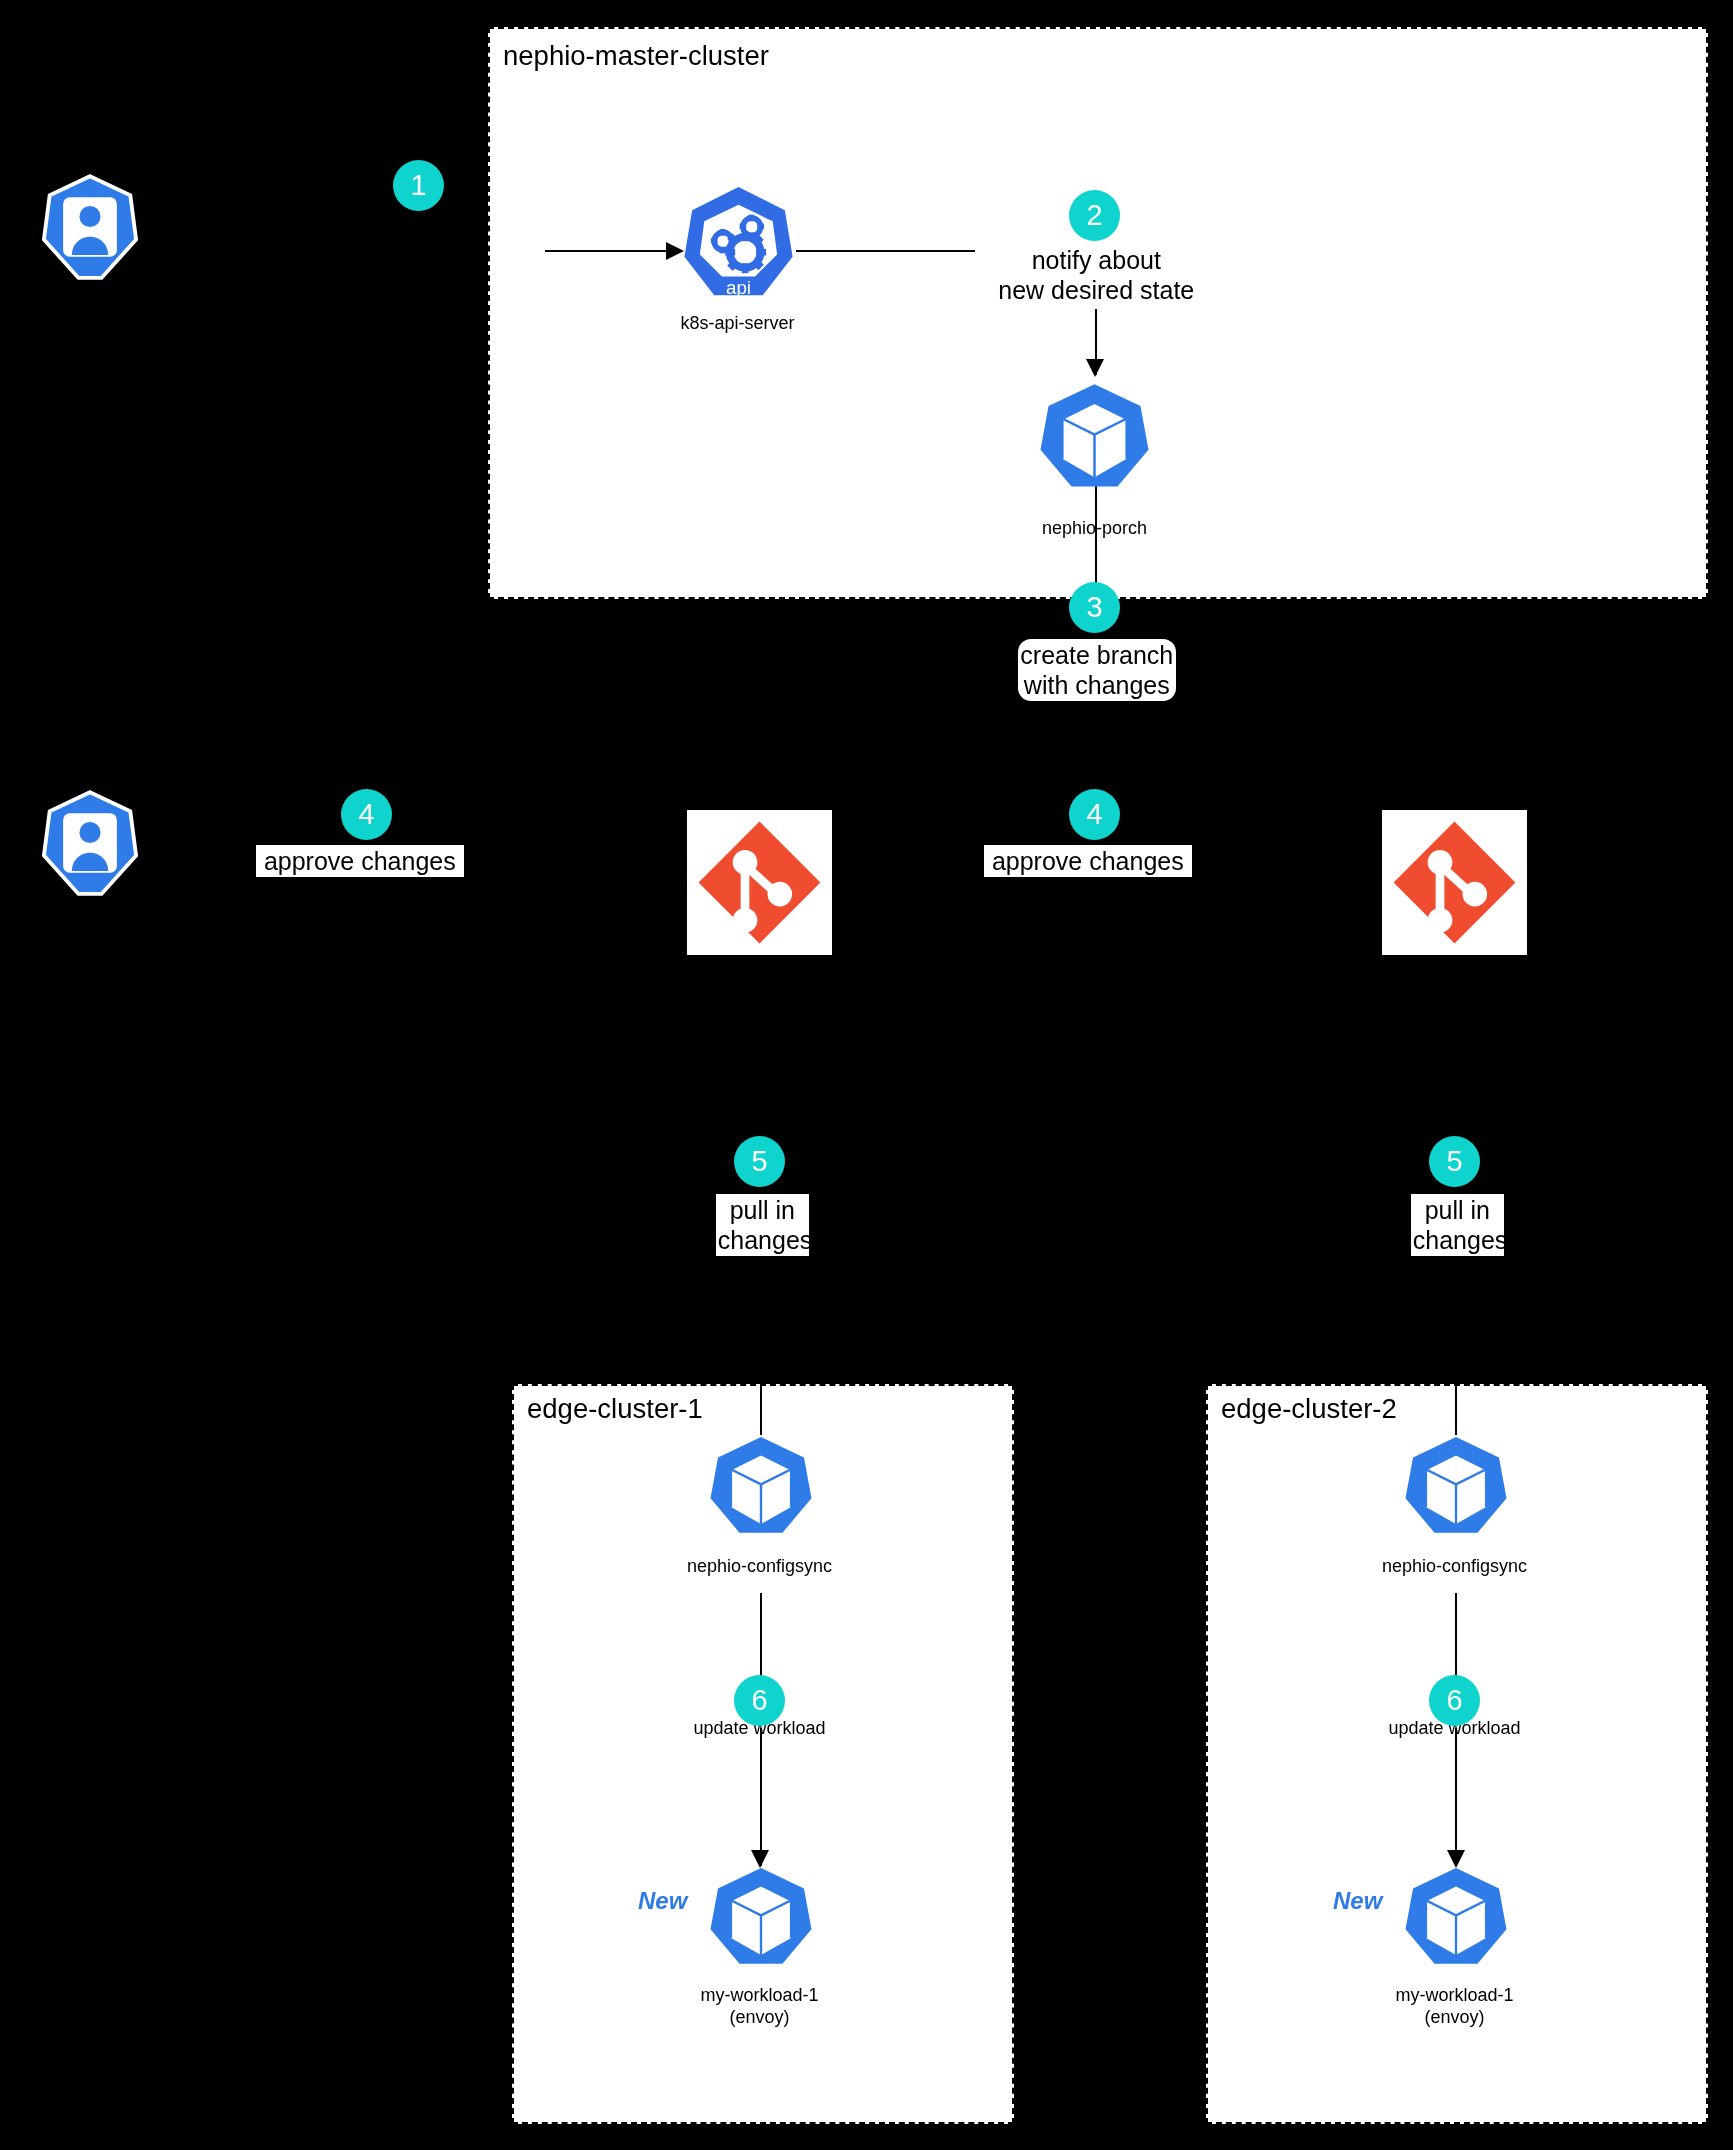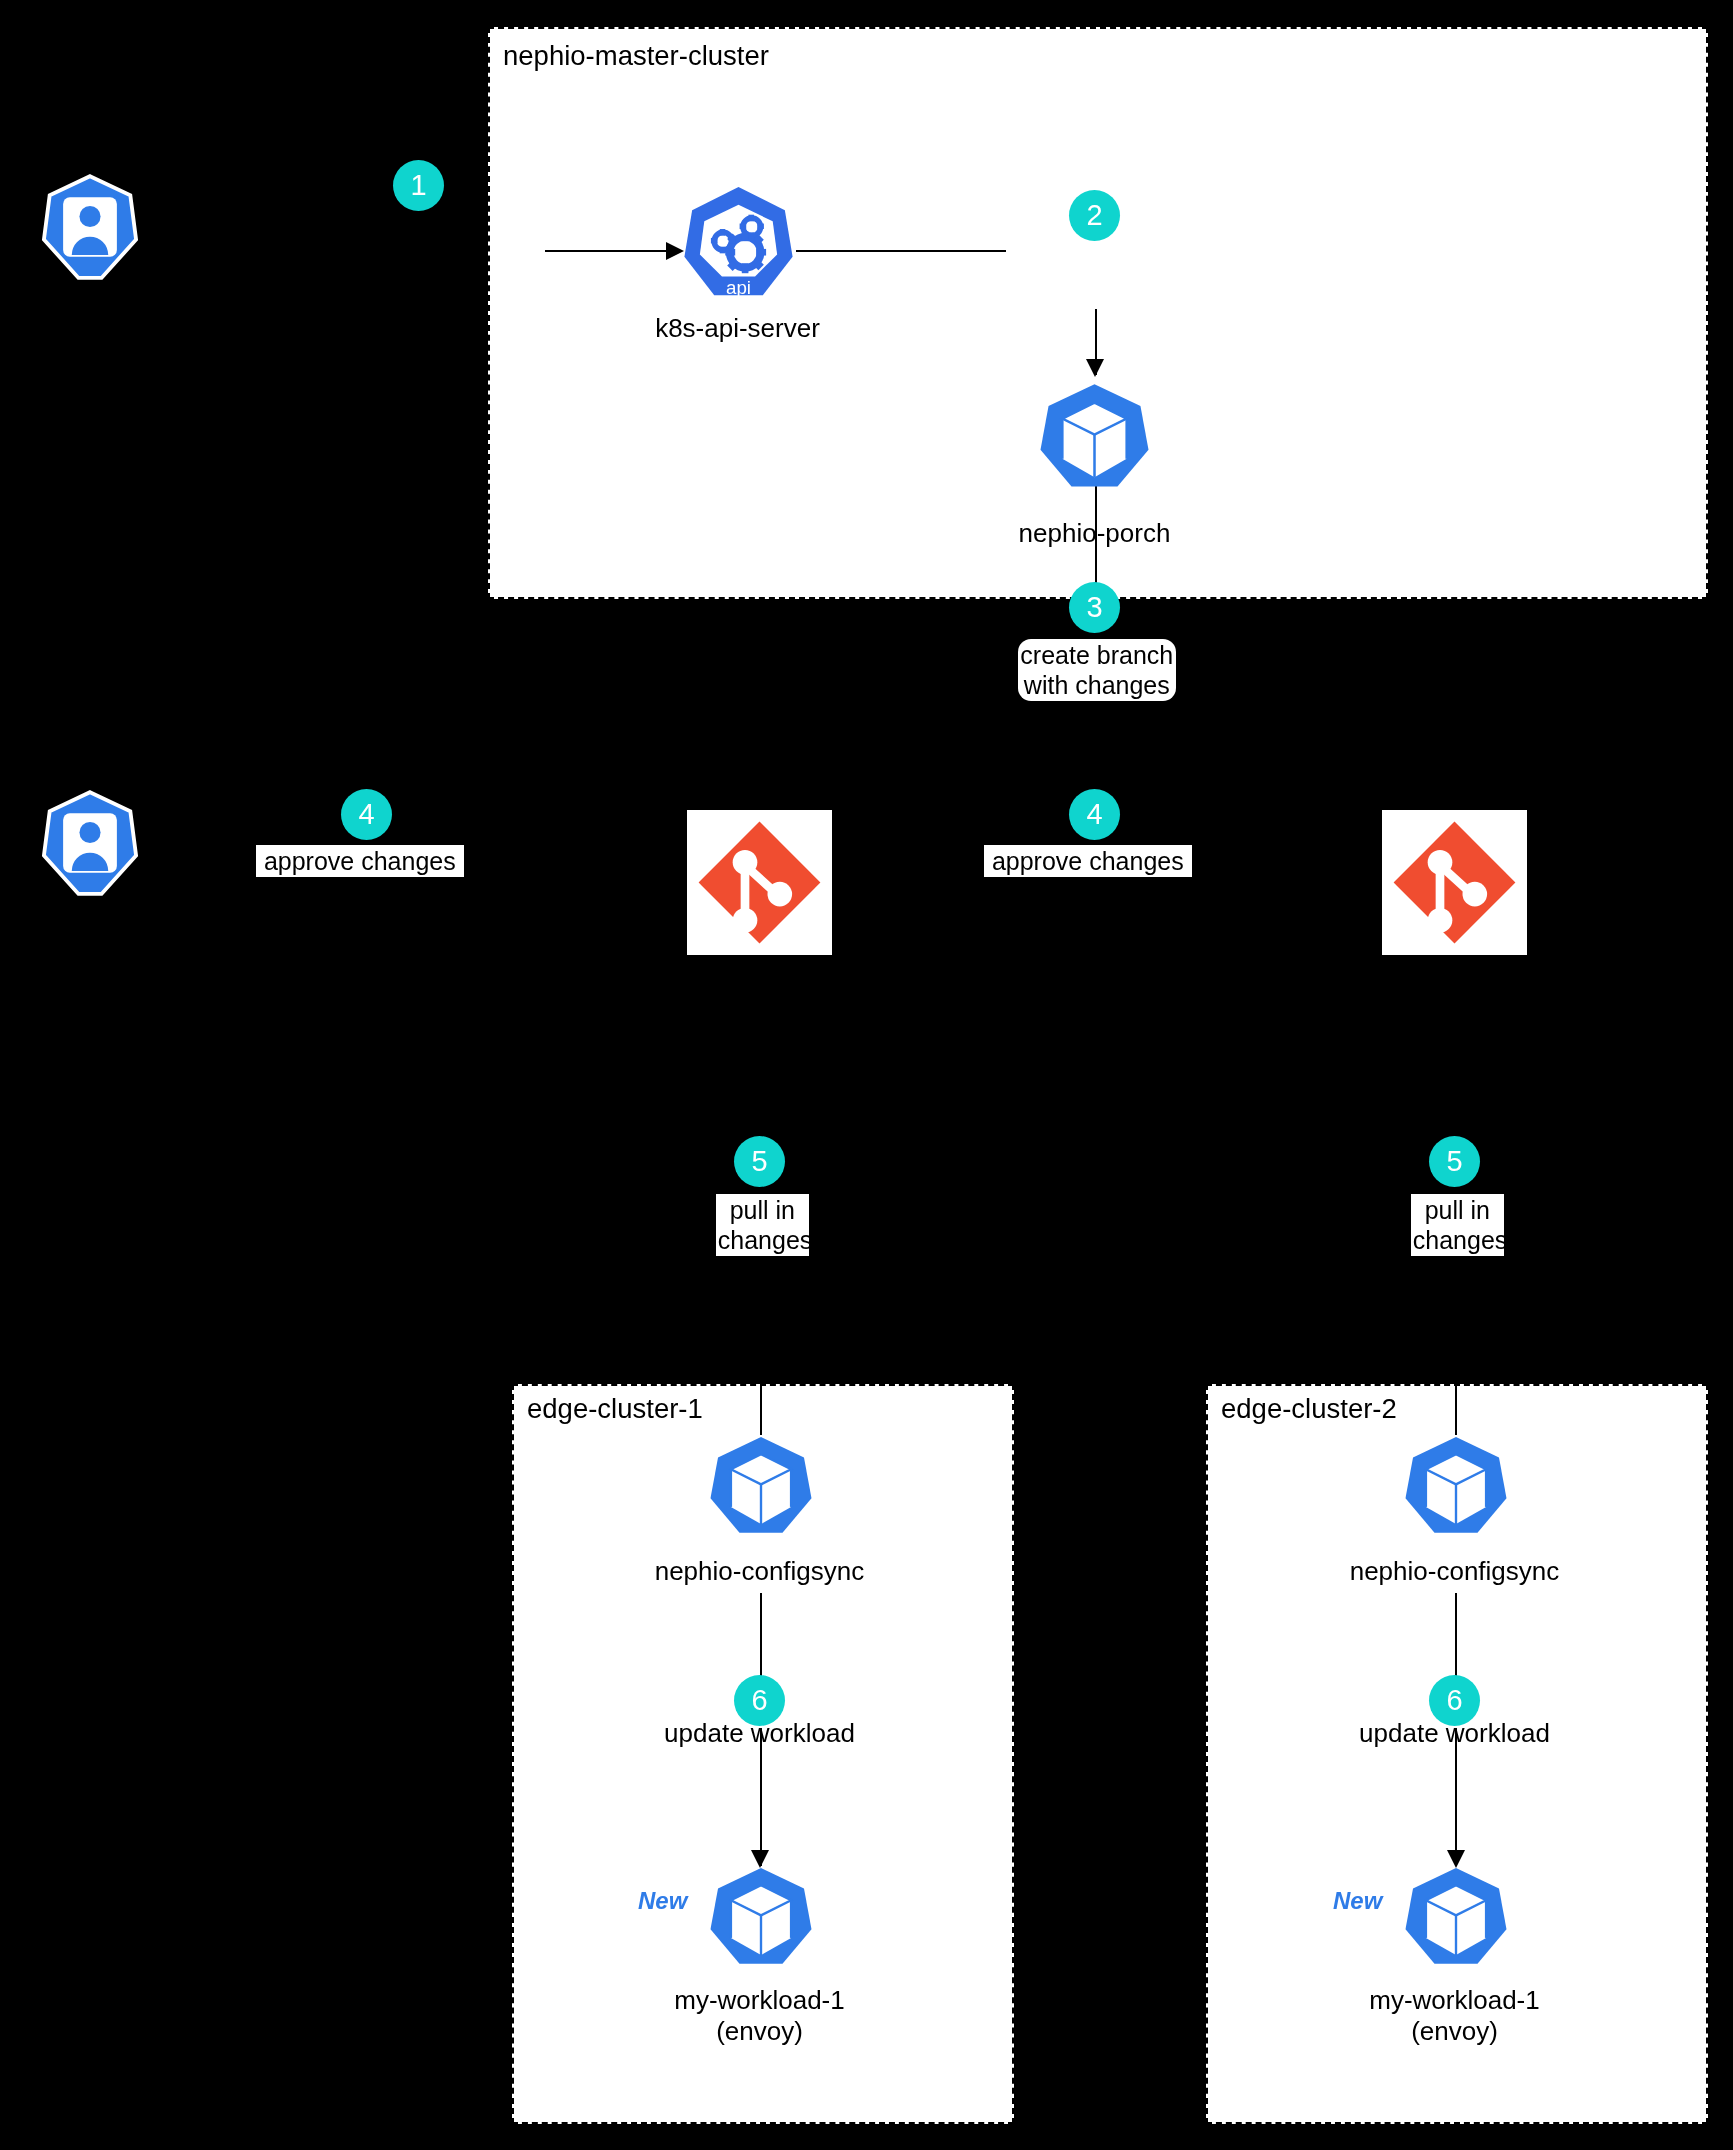--- a/index.html
+++ b/index.html
@@ -55,21 +55,21 @@
     text-align: center;
     white-space: pre;
     padding: 0.6px 1.8px;
     z-index: 35;
   }
 
   
   .node-label {
     position: absolute;
     color: #000000;
-    font-size: 26px;
+    font-size: 18px;
     line-height: 1.2;
     text-align: center;
     white-space: pre;
     z-index: 30;
   }
   .new-tag {
     position: absolute;
     color: #2F7CE8;
     font-size: 24px;
     font-style: italic;
@@ -295,20 +295,22 @@
   <div class="badge" style="left:393px; top:160px;">1</div>
   <div class="badge" style="left:1069px; top:190px;">2</div>
   <div class="badge" style="left:1069px; top:582px;">3</div>
   <div class="badge" style="left:341px; top:789px;">4</div>
   <div class="badge" style="left:1069px; top:789px;">4</div>
   <div class="badge" style="left:734px; top:1136px;">5</div>
   <div class="badge" style="left:1429px; top:1136px;">5</div>
   <div class="badge" style="left:734px; top:1675px;">6</div>
   <div class="badge" style="left:1429px; top:1675px;">6</div>
 
+  <div class="edge-label" style="left:975px; top:244px; width:239px;">notify about
+new desired state</div>
   <div class="edge-label" style="left:1018px; top:639px; width:154px;border-radius:13px;">create branch
 with changes</div>
   <div class="edge-label" style="left:256px; top:845px; width:204px;">approve changes</div>
   <div class="edge-label" style="left:984px; top:845px; width:204px;">approve changes</div>
   <div class="edge-label" style="left:716px; top:1194px; width:89px;">pull in
 changes</div>
   <div class="edge-label" style="left:1411px; top:1194px; width:89px;">pull in
 changes</div>
 
   <div class="node-label" style="left:640px; top:1718px; width:239px;">update workload</div>

